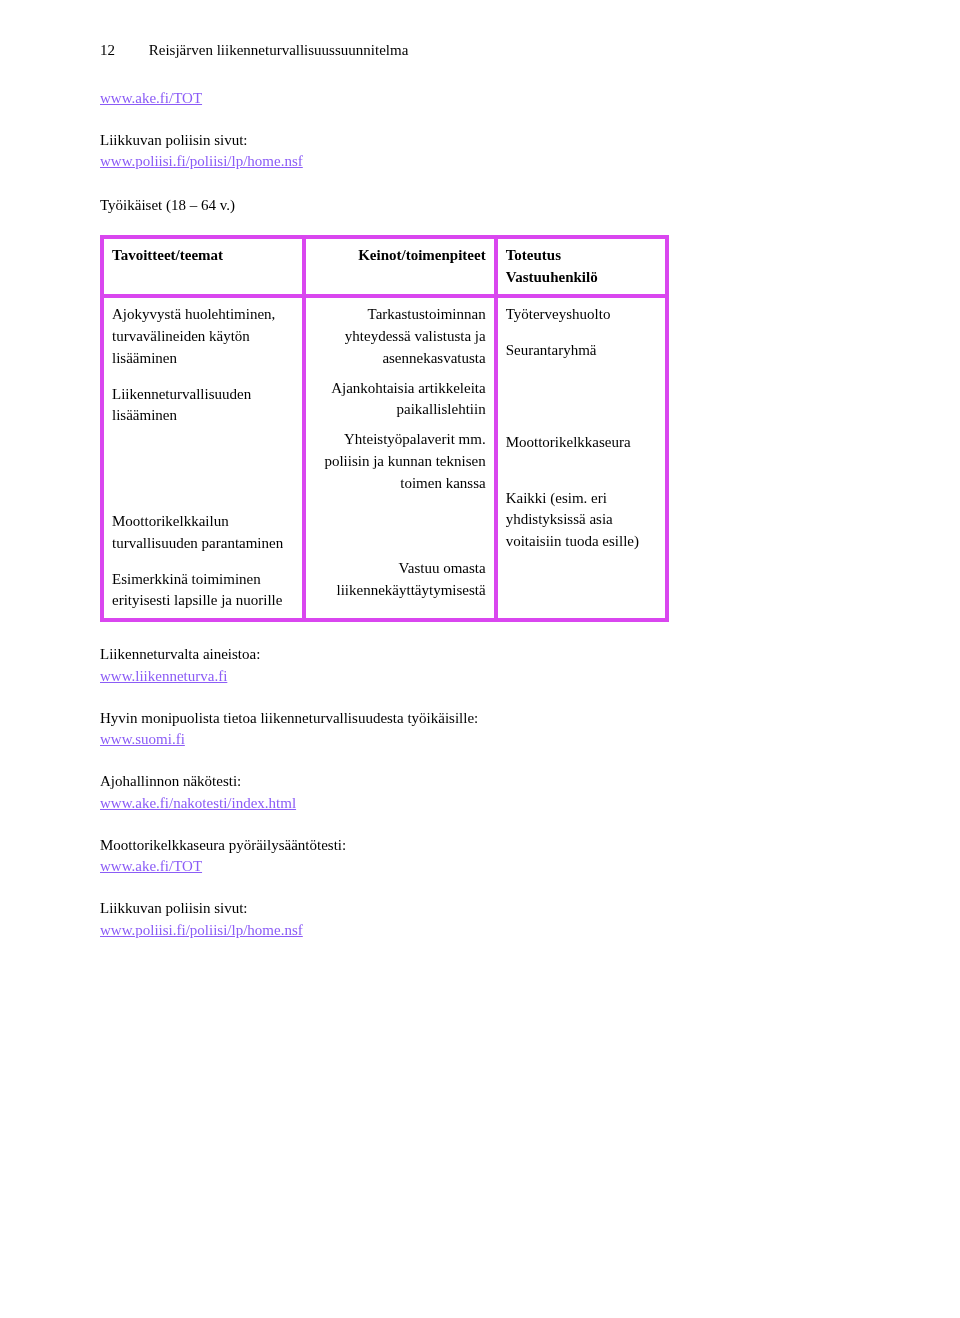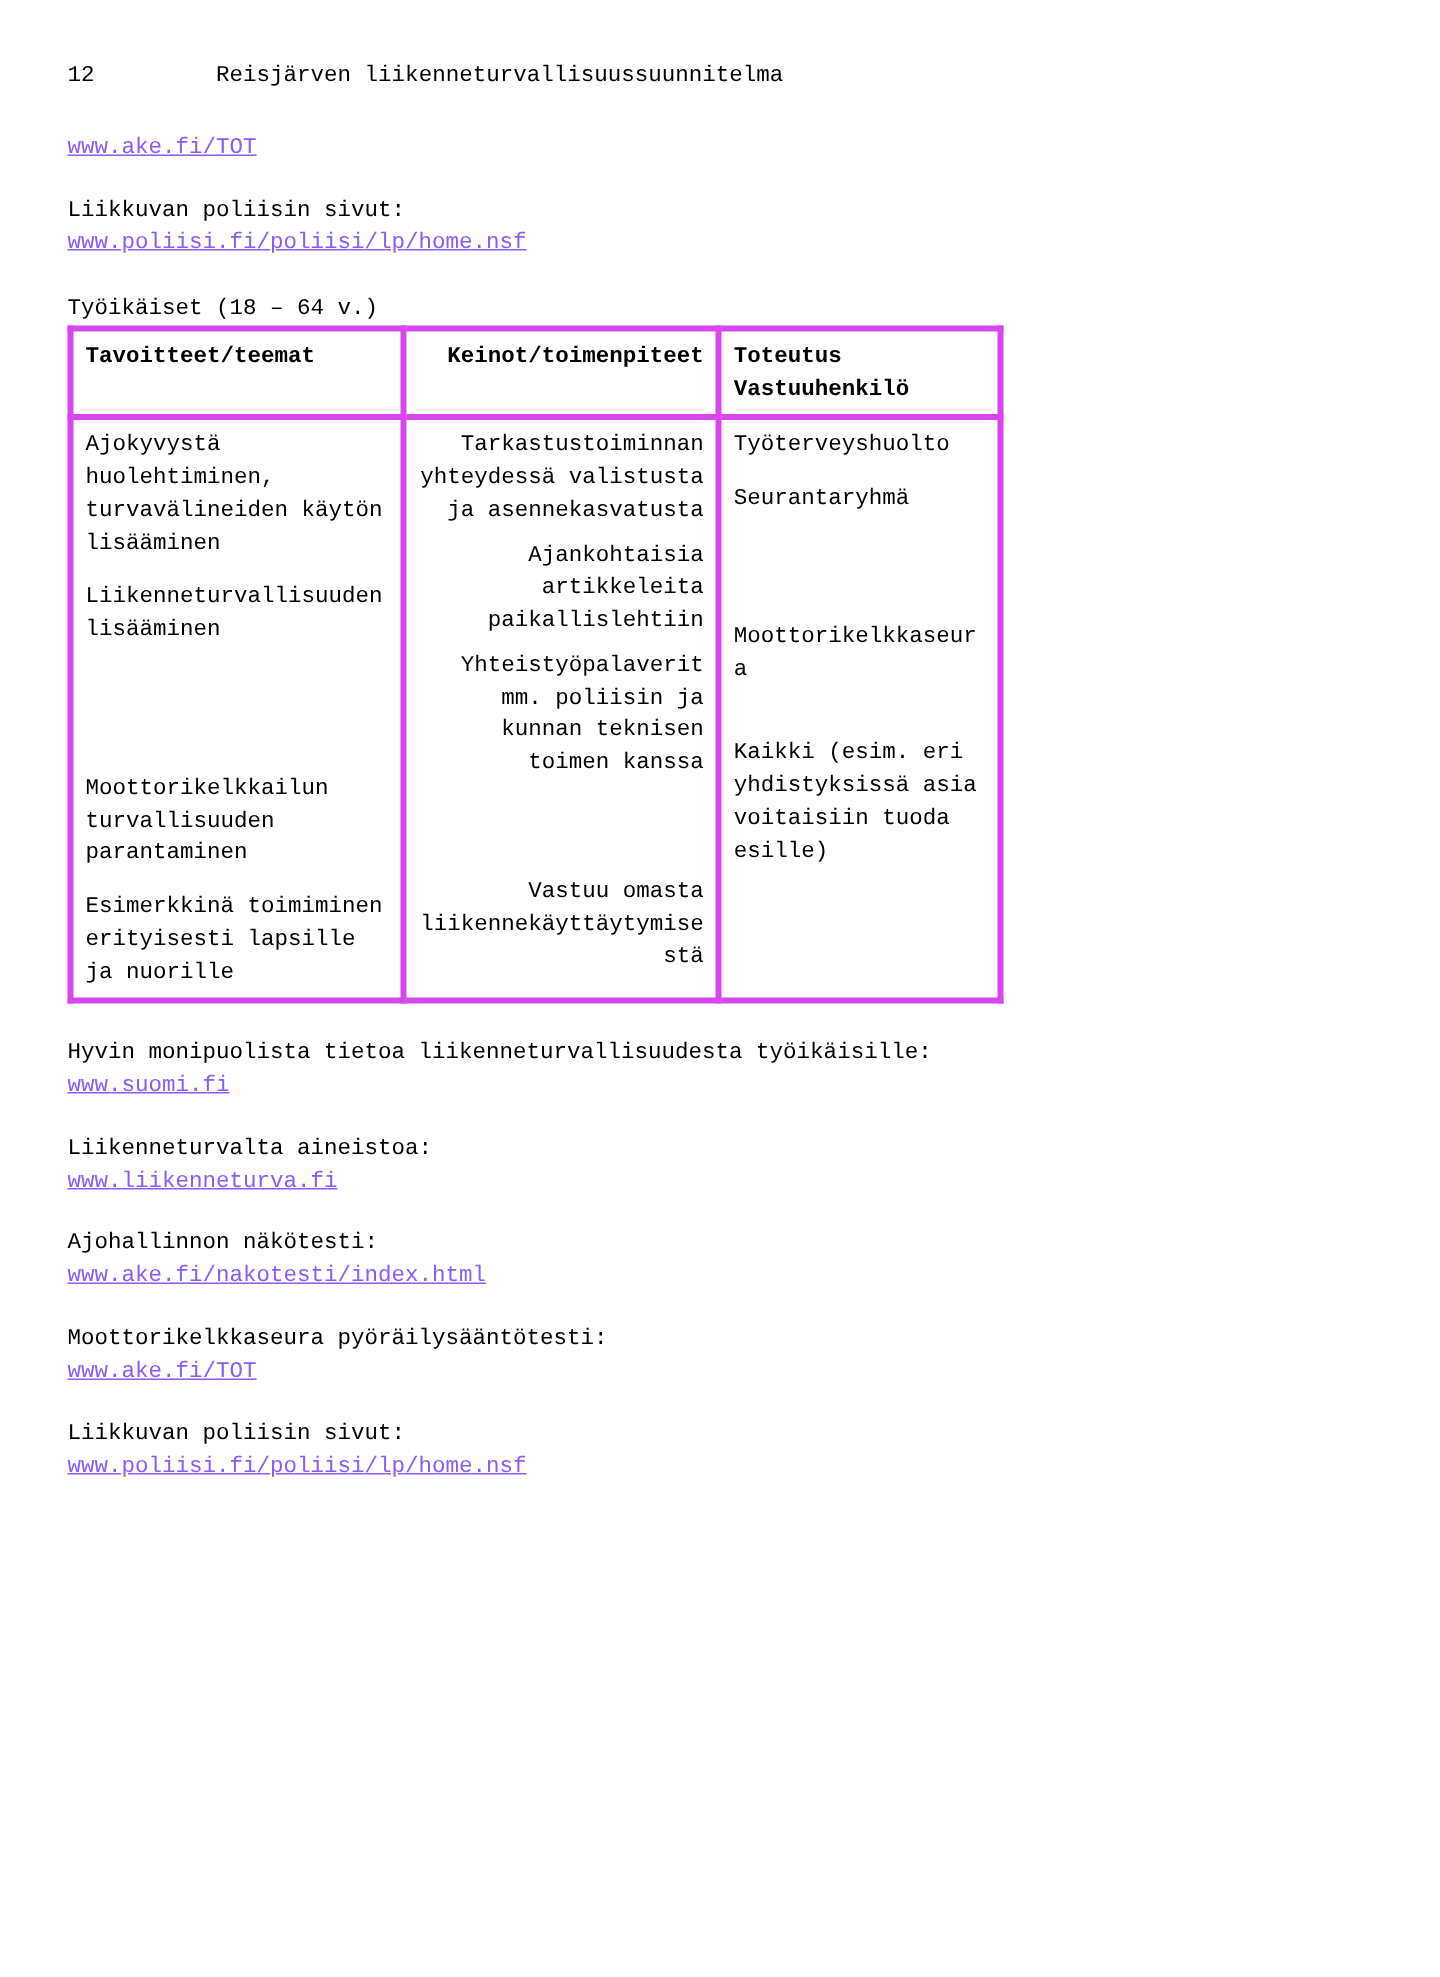--- a/index.html
+++ b/index.html
@@ -8,34 +8,36 @@
     background: #fff;
     font-family: "Courier New", Courier, monospace;
     font-size: 15px;
     color: #000;
     line-height: 1.45;
   }
   .page {
     width: 759px;
     min-height: 1318px;
     box-sizing: border-box;
-    padding: 40px 90px 40px 45px;
+    padding: 40px 90px 40px 100px;
+    font-family: Liberation Serif, serif;
   }
   .header-line {
     margin-bottom: 26px;
   }
   .link {
     color: #8b5cf6;
     text-decoration: underline;
   }
   .para {
     margin-bottom: 20px;
   }
   .section-heading {
     margin-top: 22px;
+    margin-bottom: 18px;
   }
   table {
     border-collapse: collapse;
     width: 100%;
     table-layout: fixed;
   }
   td {
     border: 4px solid #d946ef;
     vertical-align: top;
     padding: 6px 8px;
@@ -103,27 +105,27 @@
         <div style="height:20px"></div>
         <div>Kaikki (esim. eri yhdistyksissä asia voitaisiin tuoda esille)</div>
       </td>
     </tr>
   </tbody>
     </table>
 
   <div style="height:22px"></div>
 
   <div class="para">
-    <span>Hyvin monipuolista tietoa liikenneturvallisuudesta työikäisille:</span><br>
-    <span class="link">www.suomi.fi</span>
+    <span>Liikenneturvalta aineistoa:</span><br>
+    <span class="link">www.liikenneturva.fi</span>
   </div>
 
   <div class="para">
-    <span>Liikenneturvalta aineistoa:</span><br>
-    <span class="link">www.liikenneturva.fi</span>
+    <span>Hyvin monipuolista tietoa liikenneturvallisuudesta työikäisille:</span><br>
+    <span class="link">www.suomi.fi</span>
   </div>
 
   <div class="para">
     <span>Ajohallinnon näkötesti:</span><br>
     <span class="link">www.ake.fi/nakotesti/index.html</span>
   </div>
 
   <div class="para">
     <span>Moottorikelkkaseura pyöräilysääntötesti:</span><br>
     <span class="link">www.ake.fi/TOT</span>

